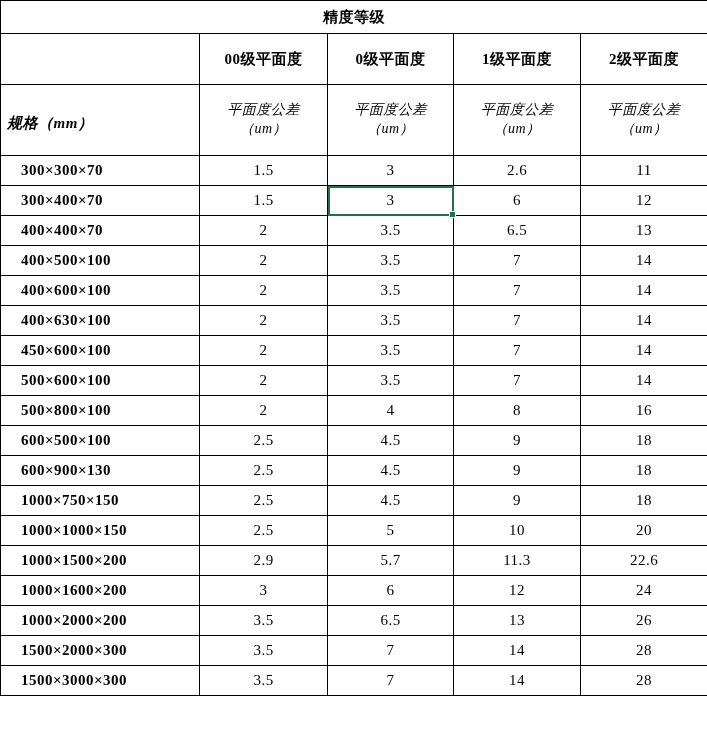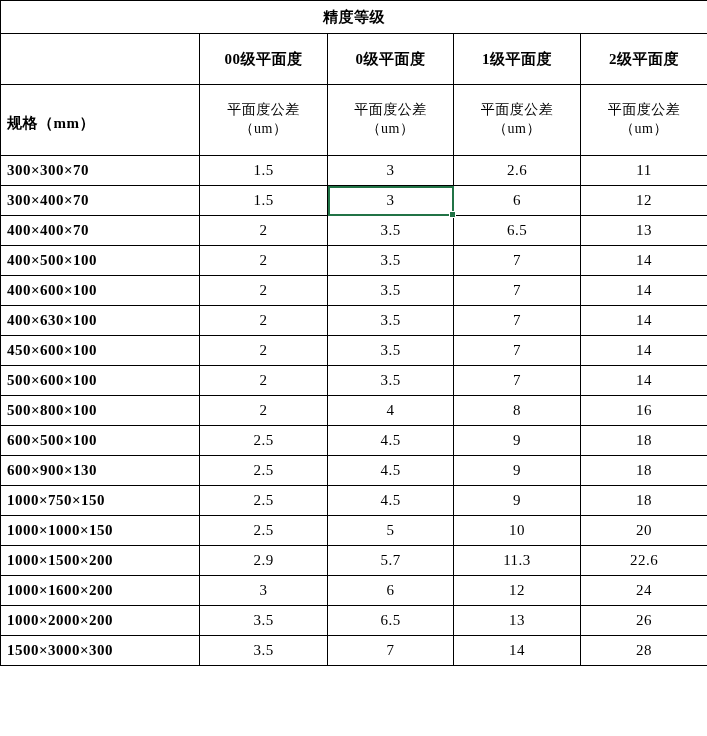--- a/index.html
+++ b/index.html
@@ -46,35 +46,36 @@
     font-weight: bold;
   }
   tr.grade-row td {
     height: 50px;
     font-weight: bold;
     font-size: 15px;
   }
   tr.unit-row td {
     height: 48px;
     font-size: 14px;
+    font-style: italic;
   }
   tr.unit-row td.spec-label {
     font-weight: bold;
     font-size: 15px;
     text-align: left;
     padding-left: 6px;
     vertical-align: bottom;
     padding-bottom: 22px;
   }
   tr.data-row td {
     height: 29px;
   }
   tr.data-row td.spec {
     text-align: left;
-    padding-left: 6px;
+    padding-left: 20px;
     font-weight: bold;
     font-size: 15px;
   }
   td.num {
     font-size: 15px;
   }
   .two-line {
     display: block;
     line-height: 1.35;
   }
@@ -244,20 +245,27 @@
           <td class="num">24</td>
         </tr>
         <tr class="data-row">
           <td class="spec">1000×2000×200</td>
           <td class="num">3.5</td>
           <td class="num">6.5</td>
           <td class="num">13</td>
           <td class="num">26</td>
         </tr>
         <tr class="data-row">
+          <td class="spec">1500×2000×300</td>
+          <td class="num">3.5</td>
+          <td class="num">7</td>
+          <td class="num">14</td>
+          <td class="num">28</td>
+        </tr>
+        <tr class="data-row">
           <td class="spec">1500×3000×300</td>
           <td class="num">3.5</td>
           <td class="num">7</td>
           <td class="num">14</td>
           <td class="num">28</td>
         </tr>
       </tbody>
   </table>
 </div>
 

